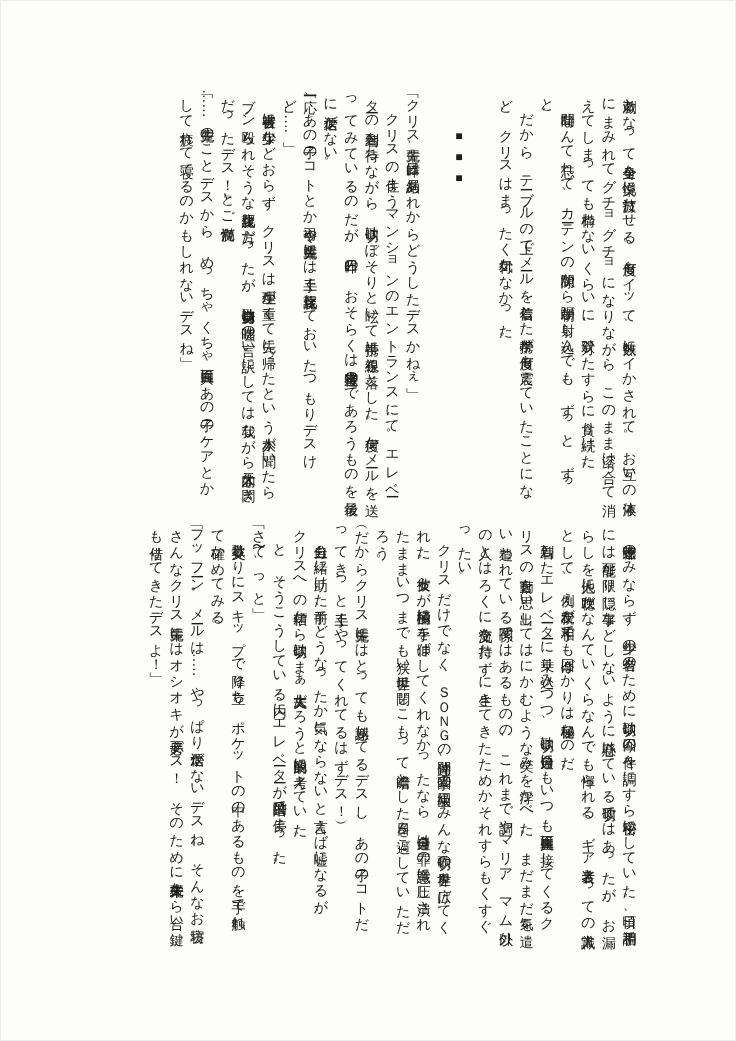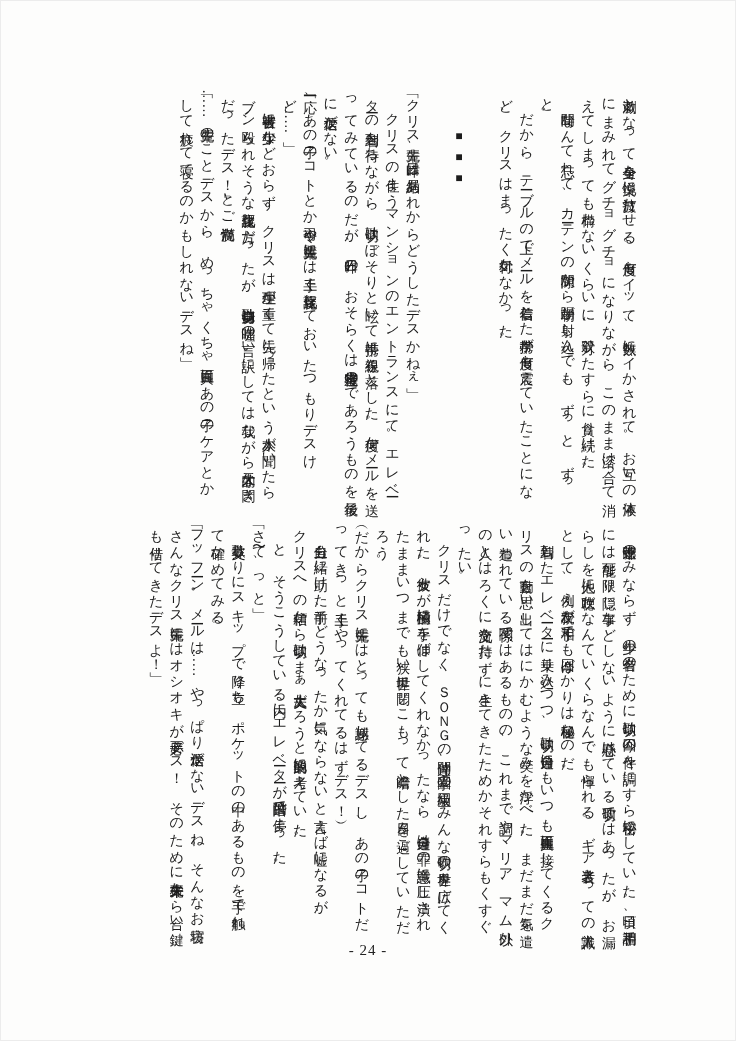--- a/index.html
+++ b/index.html
@@ -95,15 +95,14 @@
 
       <p class="para indented">と、そうこうしている内にエレベーターが目的階で停まった。</p>
 
       <p class="para">「さ〜て、っと」</p>
 
       <p class="para indented">鼻歌交じりにスキップで降り立ち、ポケットの中のあるものを手で触れて確かめてみる。</p>
 
       <p class="para">「フッフーン。メールは……やっぱり返信がないデスね。そんなお寝坊さんなクリス先輩にはオシオキが必要デス！　そのために未来先輩から合い鍵も借りてきたデスよ！」</p>
     </section>
 
-  <div class="page-number">- 24 -</div>
 
 </div>
 
 </body></html>

